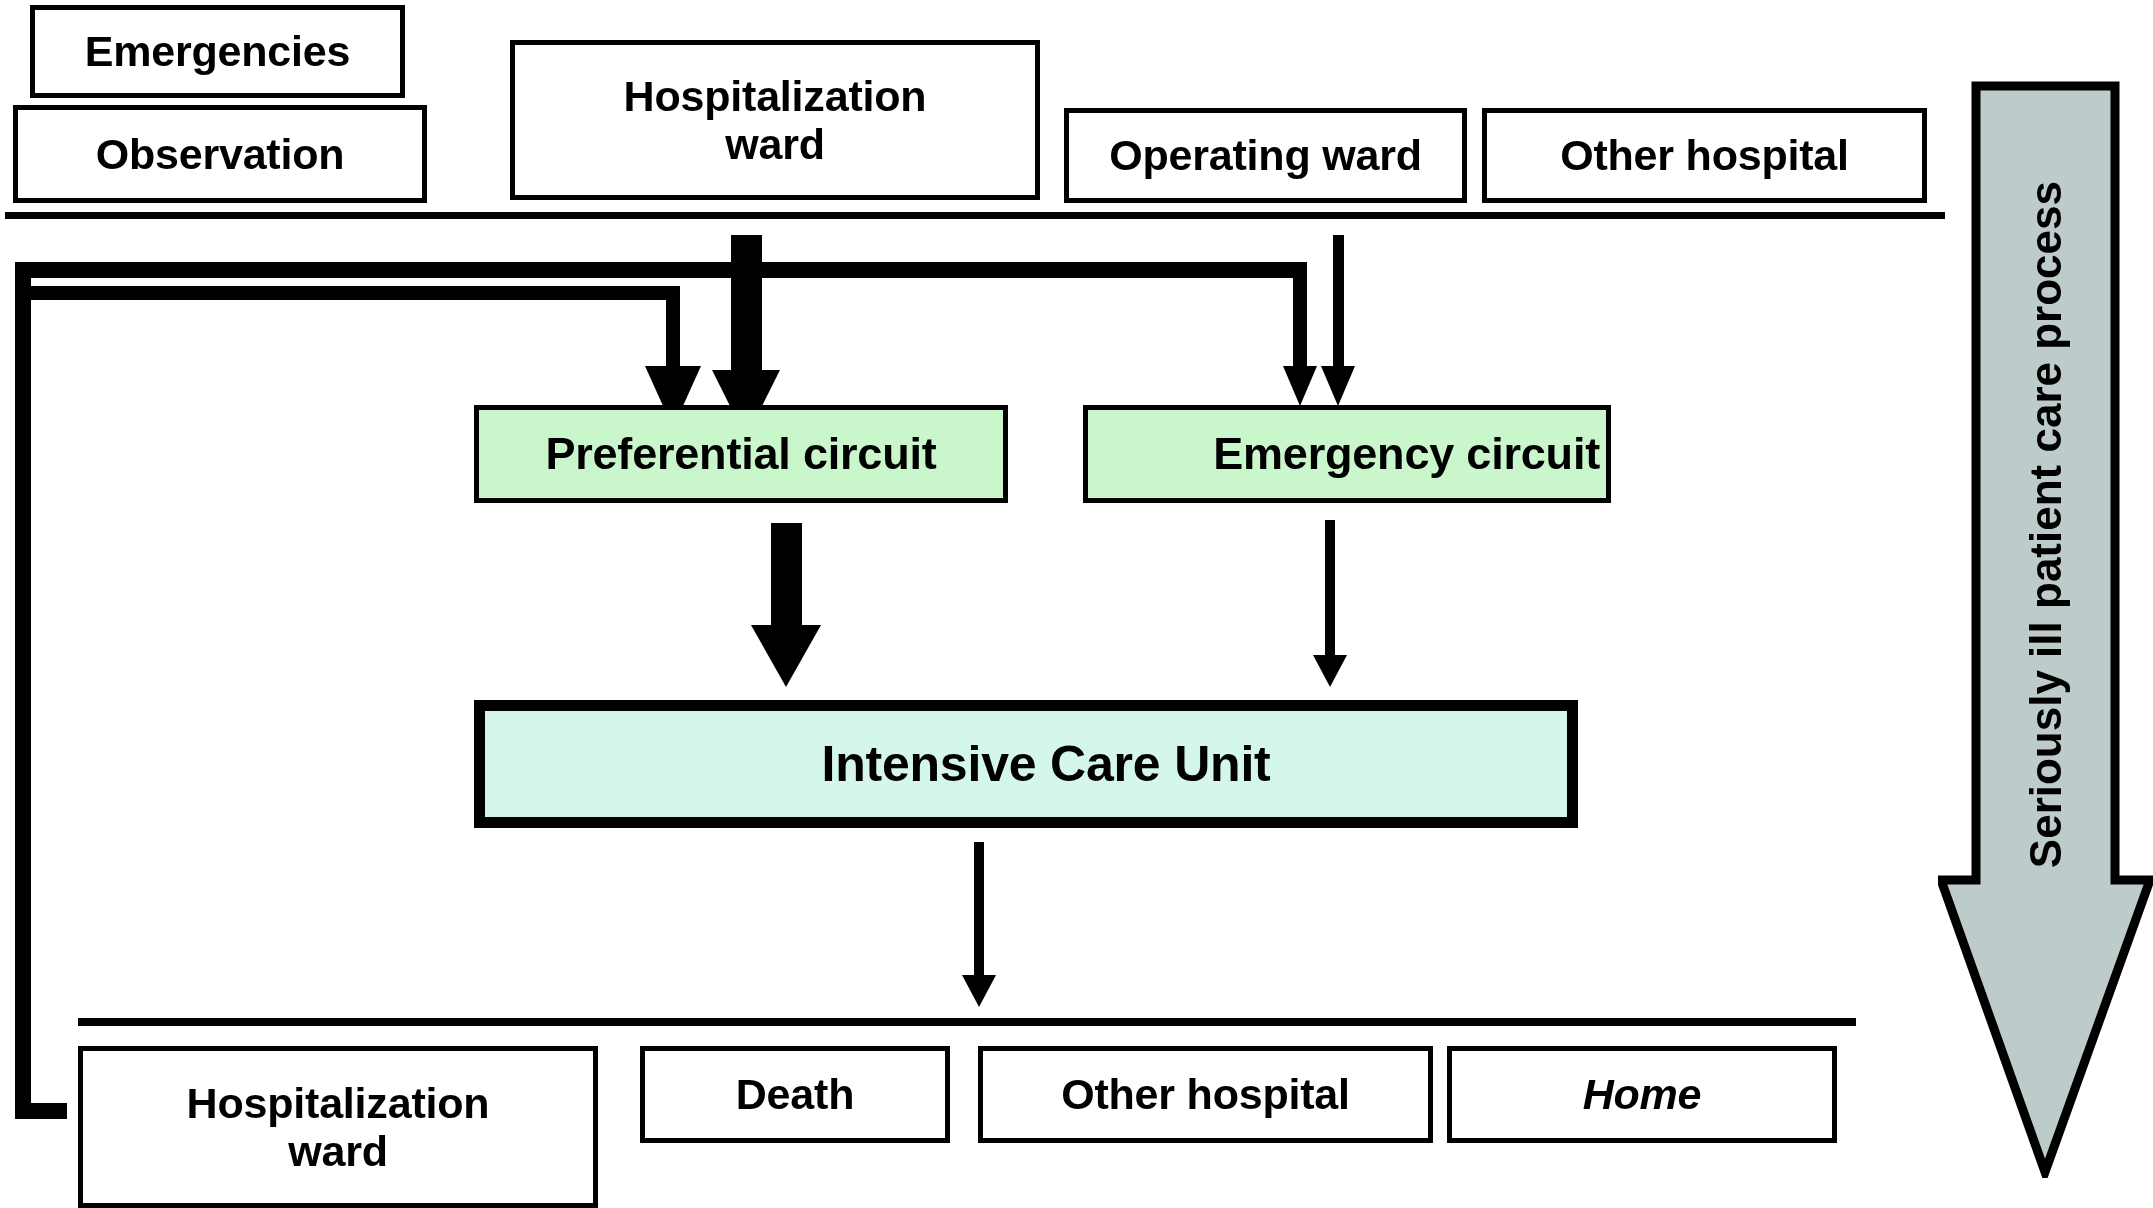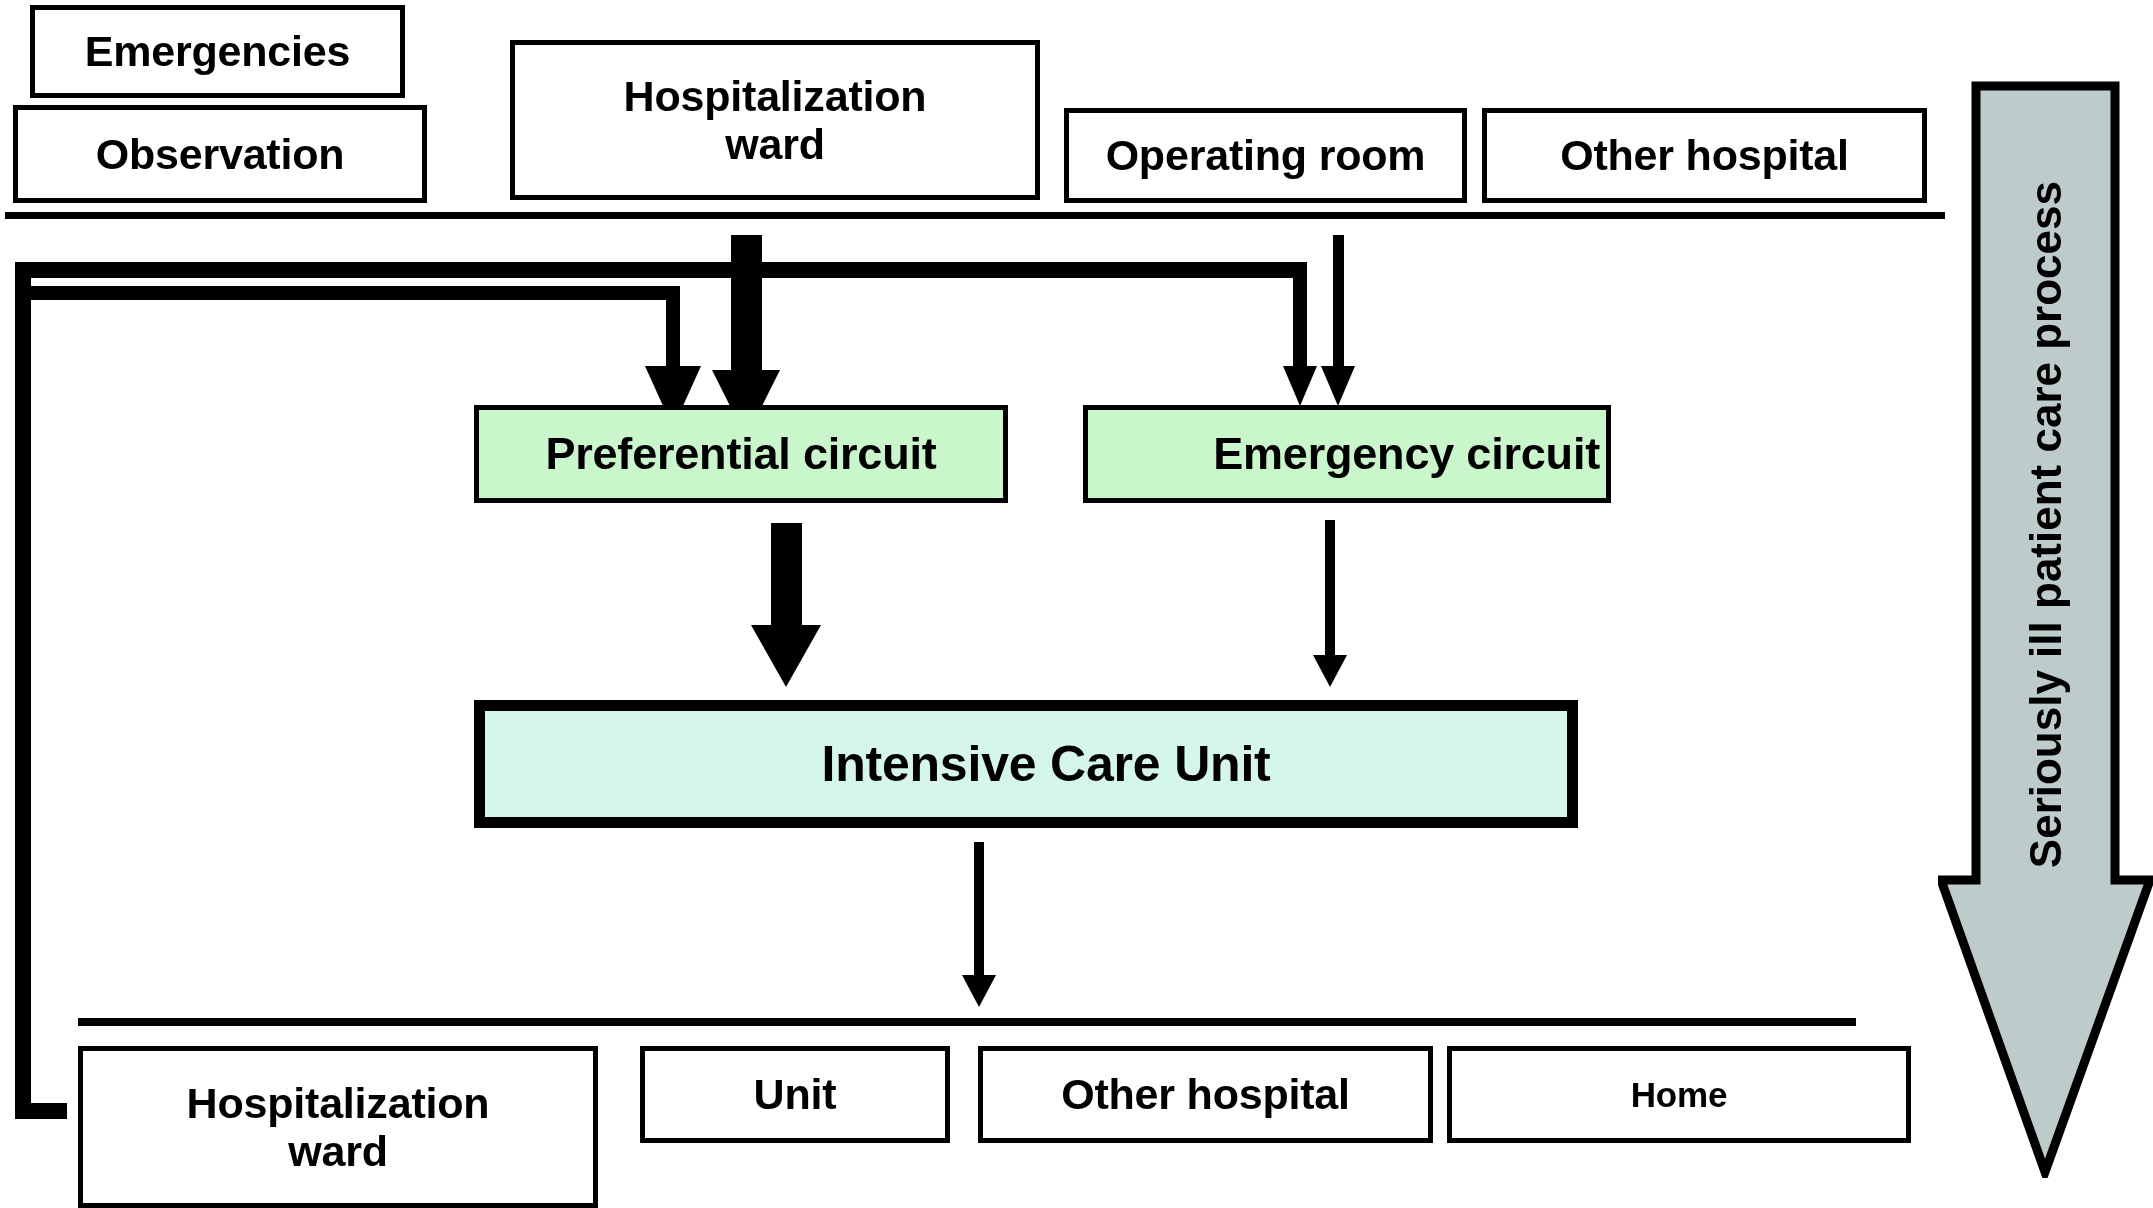--- a/index.html
+++ b/index.html
@@ -109,21 +109,21 @@
   </div>
 
   <div class="node thin fill-white" style="left:510px; top:40px; width:530px; height:160px; font-size:43px;">
     <span class="label">
       <span>Hospitalization</span><br>
       <span>ward</span>
     </span>
   </div>
 
   <div class="node thin fill-white" style="left:1064px; top:108px; width:403px; height:95px; font-size:43px;">
-    <span class="label">Operating room</span>
+    <span class="label">Operating ward</span>
   </div>
 
   <div class="node thin fill-white" style="left:1482px; top:108px; width:445px; height:95px; font-size:43px;">
     <span class="label">Other hospital</span>
   </div>
 
   <div class="rule" style="left:5px; top:212px; width:1940px; height:7px;"></div>
 
   <div class="hline" style="left:15px; top:262px; width:1292px; height:16px;"></div>
 
@@ -169,28 +169,28 @@
   <div class="rule" style="left:78px; top:1018px; width:1778px; height:8px;"></div>
 
   <div class="node thin fill-white" style="left:78px; top:1046px; width:520px; height:162px; font-size:43px;">
     <span class="label">
       <span>Hospitalization</span><br>
       <span>ward</span>
     </span>
   </div>
 
   <div class="node thin fill-white" style="left:640px; top:1046px; width:310px; height:97px; font-size:43px;">
-    <span class="label">Unit</span>
+    <span class="label">Death</span>
   </div>
 
   <div class="node thin fill-white" style="left:978px; top:1046px; width:455px; height:97px; font-size:43px;">
     <span class="label">Other hospital</span>
   </div>
 
-  <div class="node thin fill-white" style="left:1447px; top:1046px; width:464px; height:97px; font-size:35px;">
+  <div class="node thin fill-white" style="left:1447px; top:1046px; width:390px; height:97px; font-size:43px;font-style:italic;">
     <span class="label">Home</span>
   </div>
 
   <div class="process-arrow">
     <svg width="215" height="1098" viewBox="0 0 215 1098">
       <polygon points="38,6 177,6 177,800 212,800 107,1092 3,800 38,800" fill="#bdcccb" stroke="#000000" stroke-width="9" stroke-linejoin="miter"></polygon>
     </svg>
     <div class="vtext">
       <span>Seriously ill patient care process</span>
     </div>

